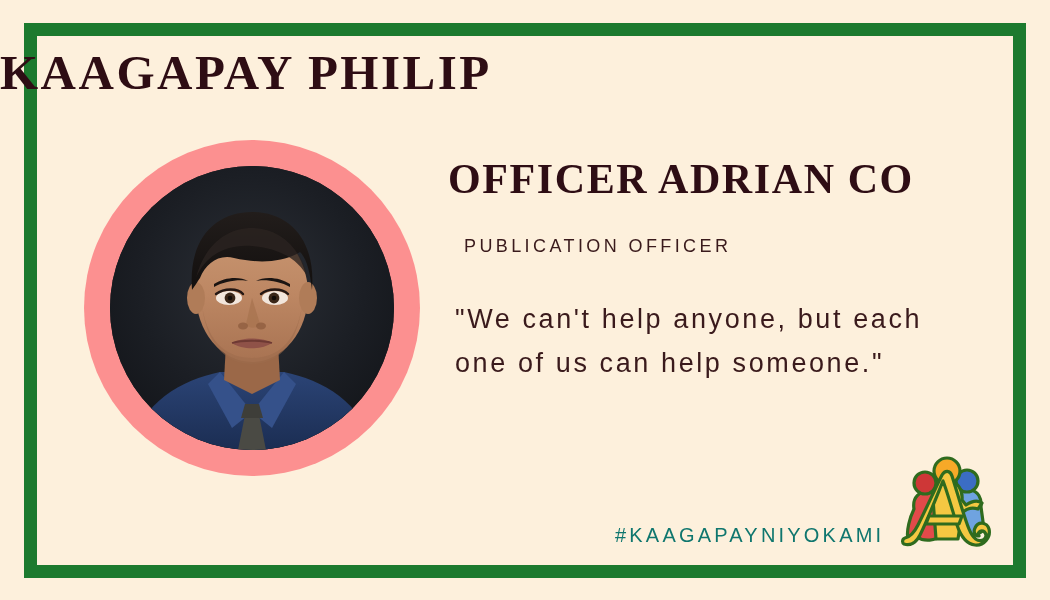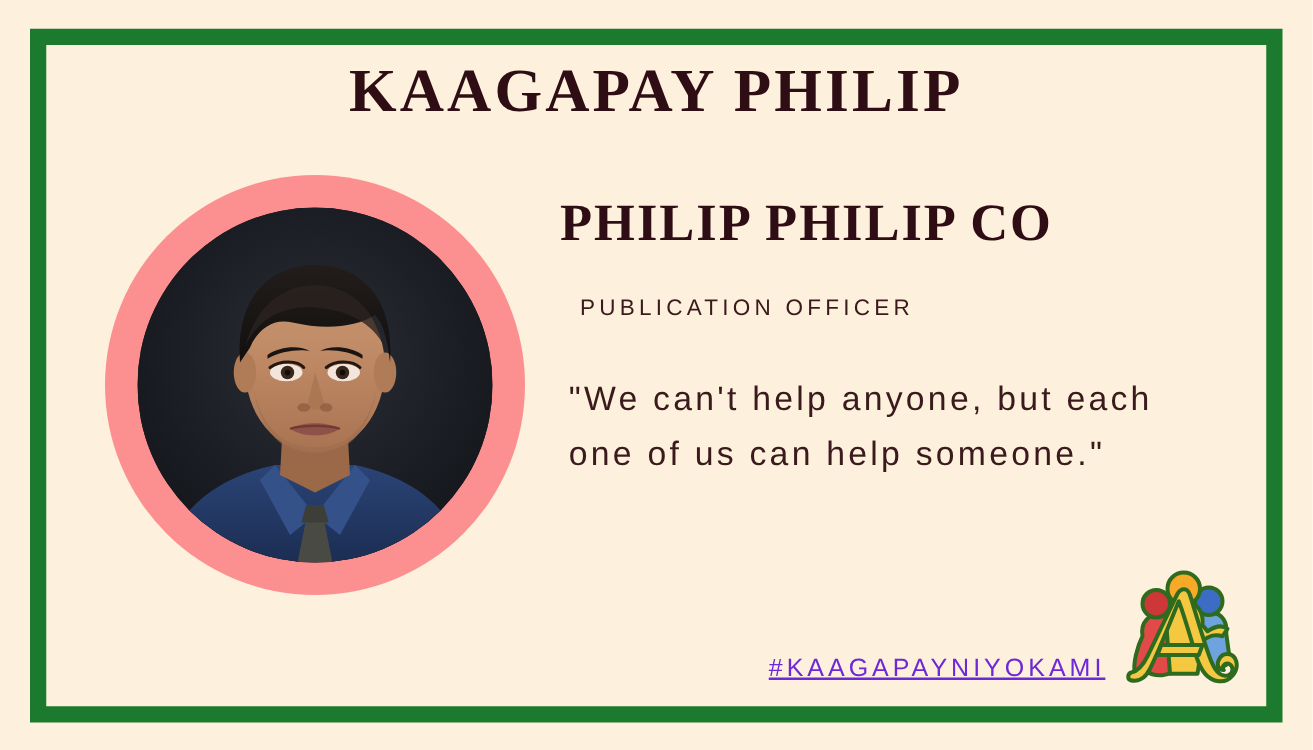--- a/index.html
+++ b/index.html
@@ -31,21 +31,21 @@
     box-sizing: border-box;
     pointer-events: none;
   }
 
   
   .title {
     position: absolute;
     left: 0;
     top: 47px;
     width: 1050px;
-    text-align: center;
+    text-align: left;
     font-family: "Liberation Serif", serif;
     font-weight: bold;
     font-size: 49px;
     letter-spacing: 2.5px;
     color: #2E0D14;
     line-height: 1.05;
   }
 
   
   .portrait-wrap {
@@ -117,23 +117,22 @@
   }
 
   .hashtag {
     position: absolute;
     left: 615px;
     top: 524px;
     font-family: "Liberation Sans", sans-serif;
     font-weight: 400;
     font-size: 20px;
     letter-spacing: 3.2px;
-    color: #6d28d9;
+    color: #0f766e;
     white-space: nowrap;
-    text-decoration: underline;
   }
 
   
   .logo {
     position: absolute;
     left: 892px;
     top: 447px;
     width: 100px;
     height: 105px;
   }
@@ -211,21 +210,21 @@
         <path d="M142 132 L136 158 C138 163 148 163 150 158 Z" fill="#a97450" opacity="0.8"></path>
         <ellipse cx="133" cy="160" rx="5" ry="3.4" fill="#8d5c3d" opacity="0.75"></ellipse>
         <ellipse cx="151" cy="160" rx="5" ry="3.4" fill="#8d5c3d" opacity="0.75"></ellipse>
 
         <path d="M122 177 C132 171 152 171 162 177 C152 184 132 184 122 177 Z" fill="#8f5248"></path>
         <path d="M122 177 C132 174 152 174 162 177" stroke="#6e3a33" stroke-width="1.8" fill="none"></path>
       </svg>
     </div>
   </div>
 
-  <div class="name">PHILIP PHILIP CO</div>
+  <div class="name">OFFICER ADRIAN CO</div>
   <div class="role">PUBLICATION OFFICER</div>
   <div class="quote">"We can't help anyone, but each one of us can help someone."</div>
   <div class="hashtag">#KAAGAPAYNIYOKAMI</div>
 
   <div class="logo">
     <svg viewBox="0 0 100 105" aria-hidden="true">
       <g stroke="#2F6B1E" stroke-width="3.2" stroke-linejoin="round" stroke-linecap="round">
 
         <path d="M22 62 C20 50 28 44 36 45 C44 46 48 53 47 62 L49 88 C44 94 32 95 25 90 L16 92 C14 84 18 70 22 62 Z" fill="#E24A4A"></path>
         <circle cx="33" cy="36" r="11" fill="#CE3737"></circle>

